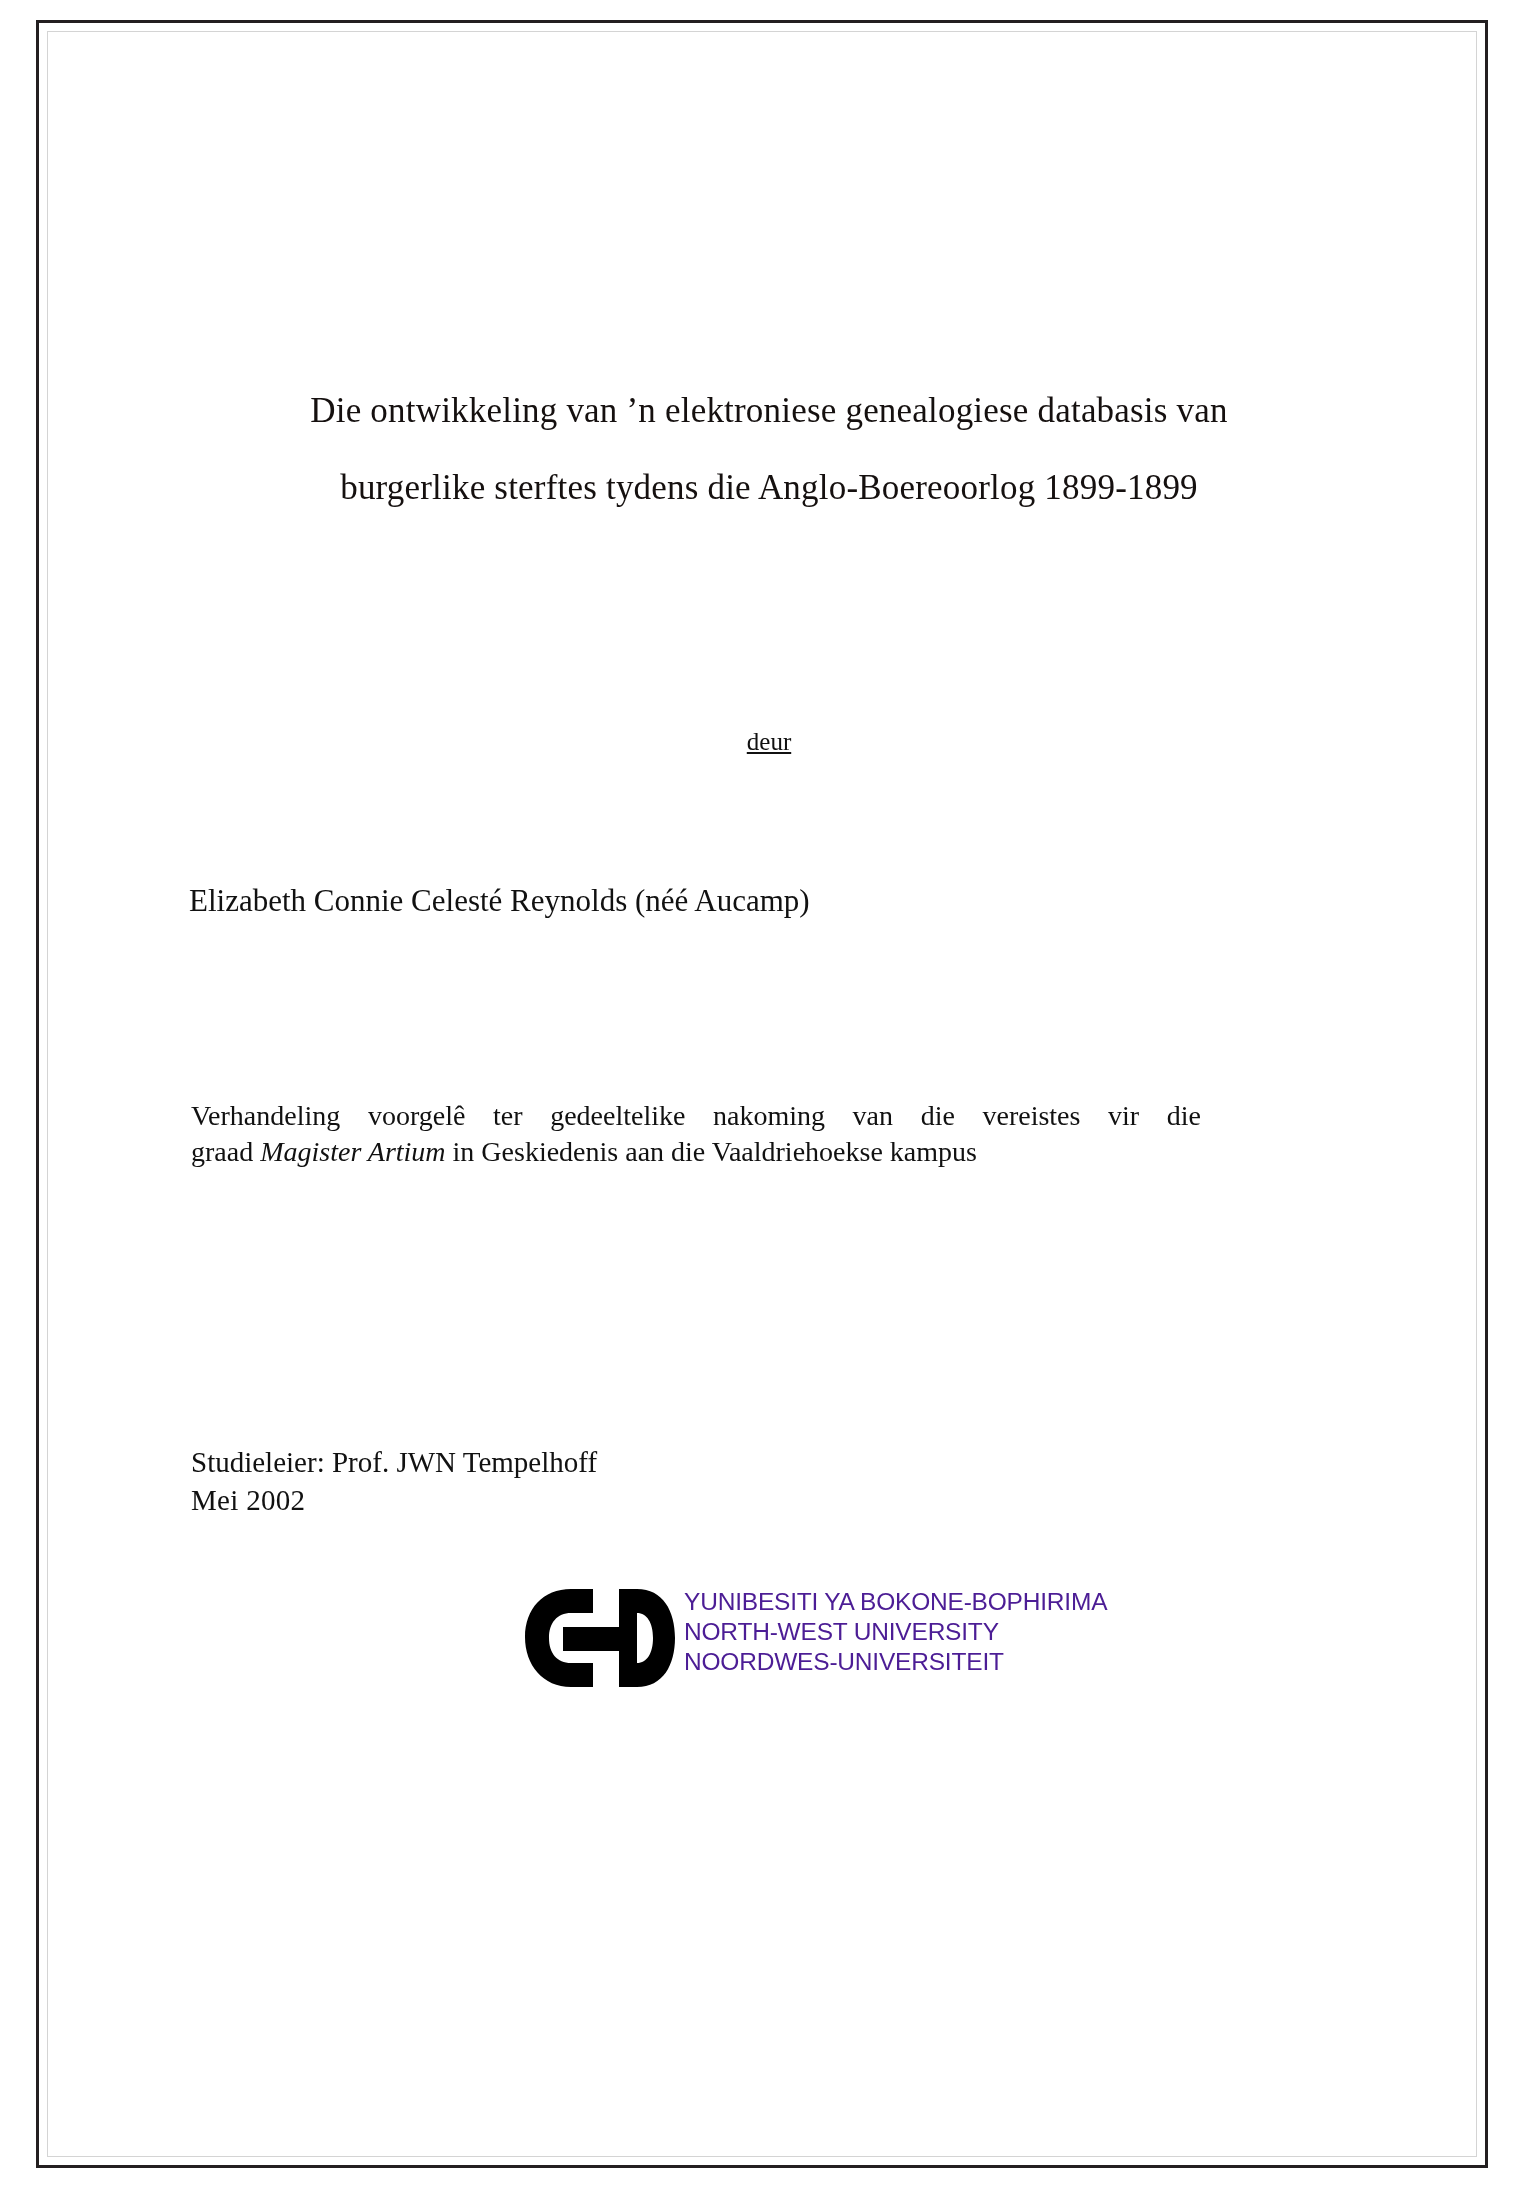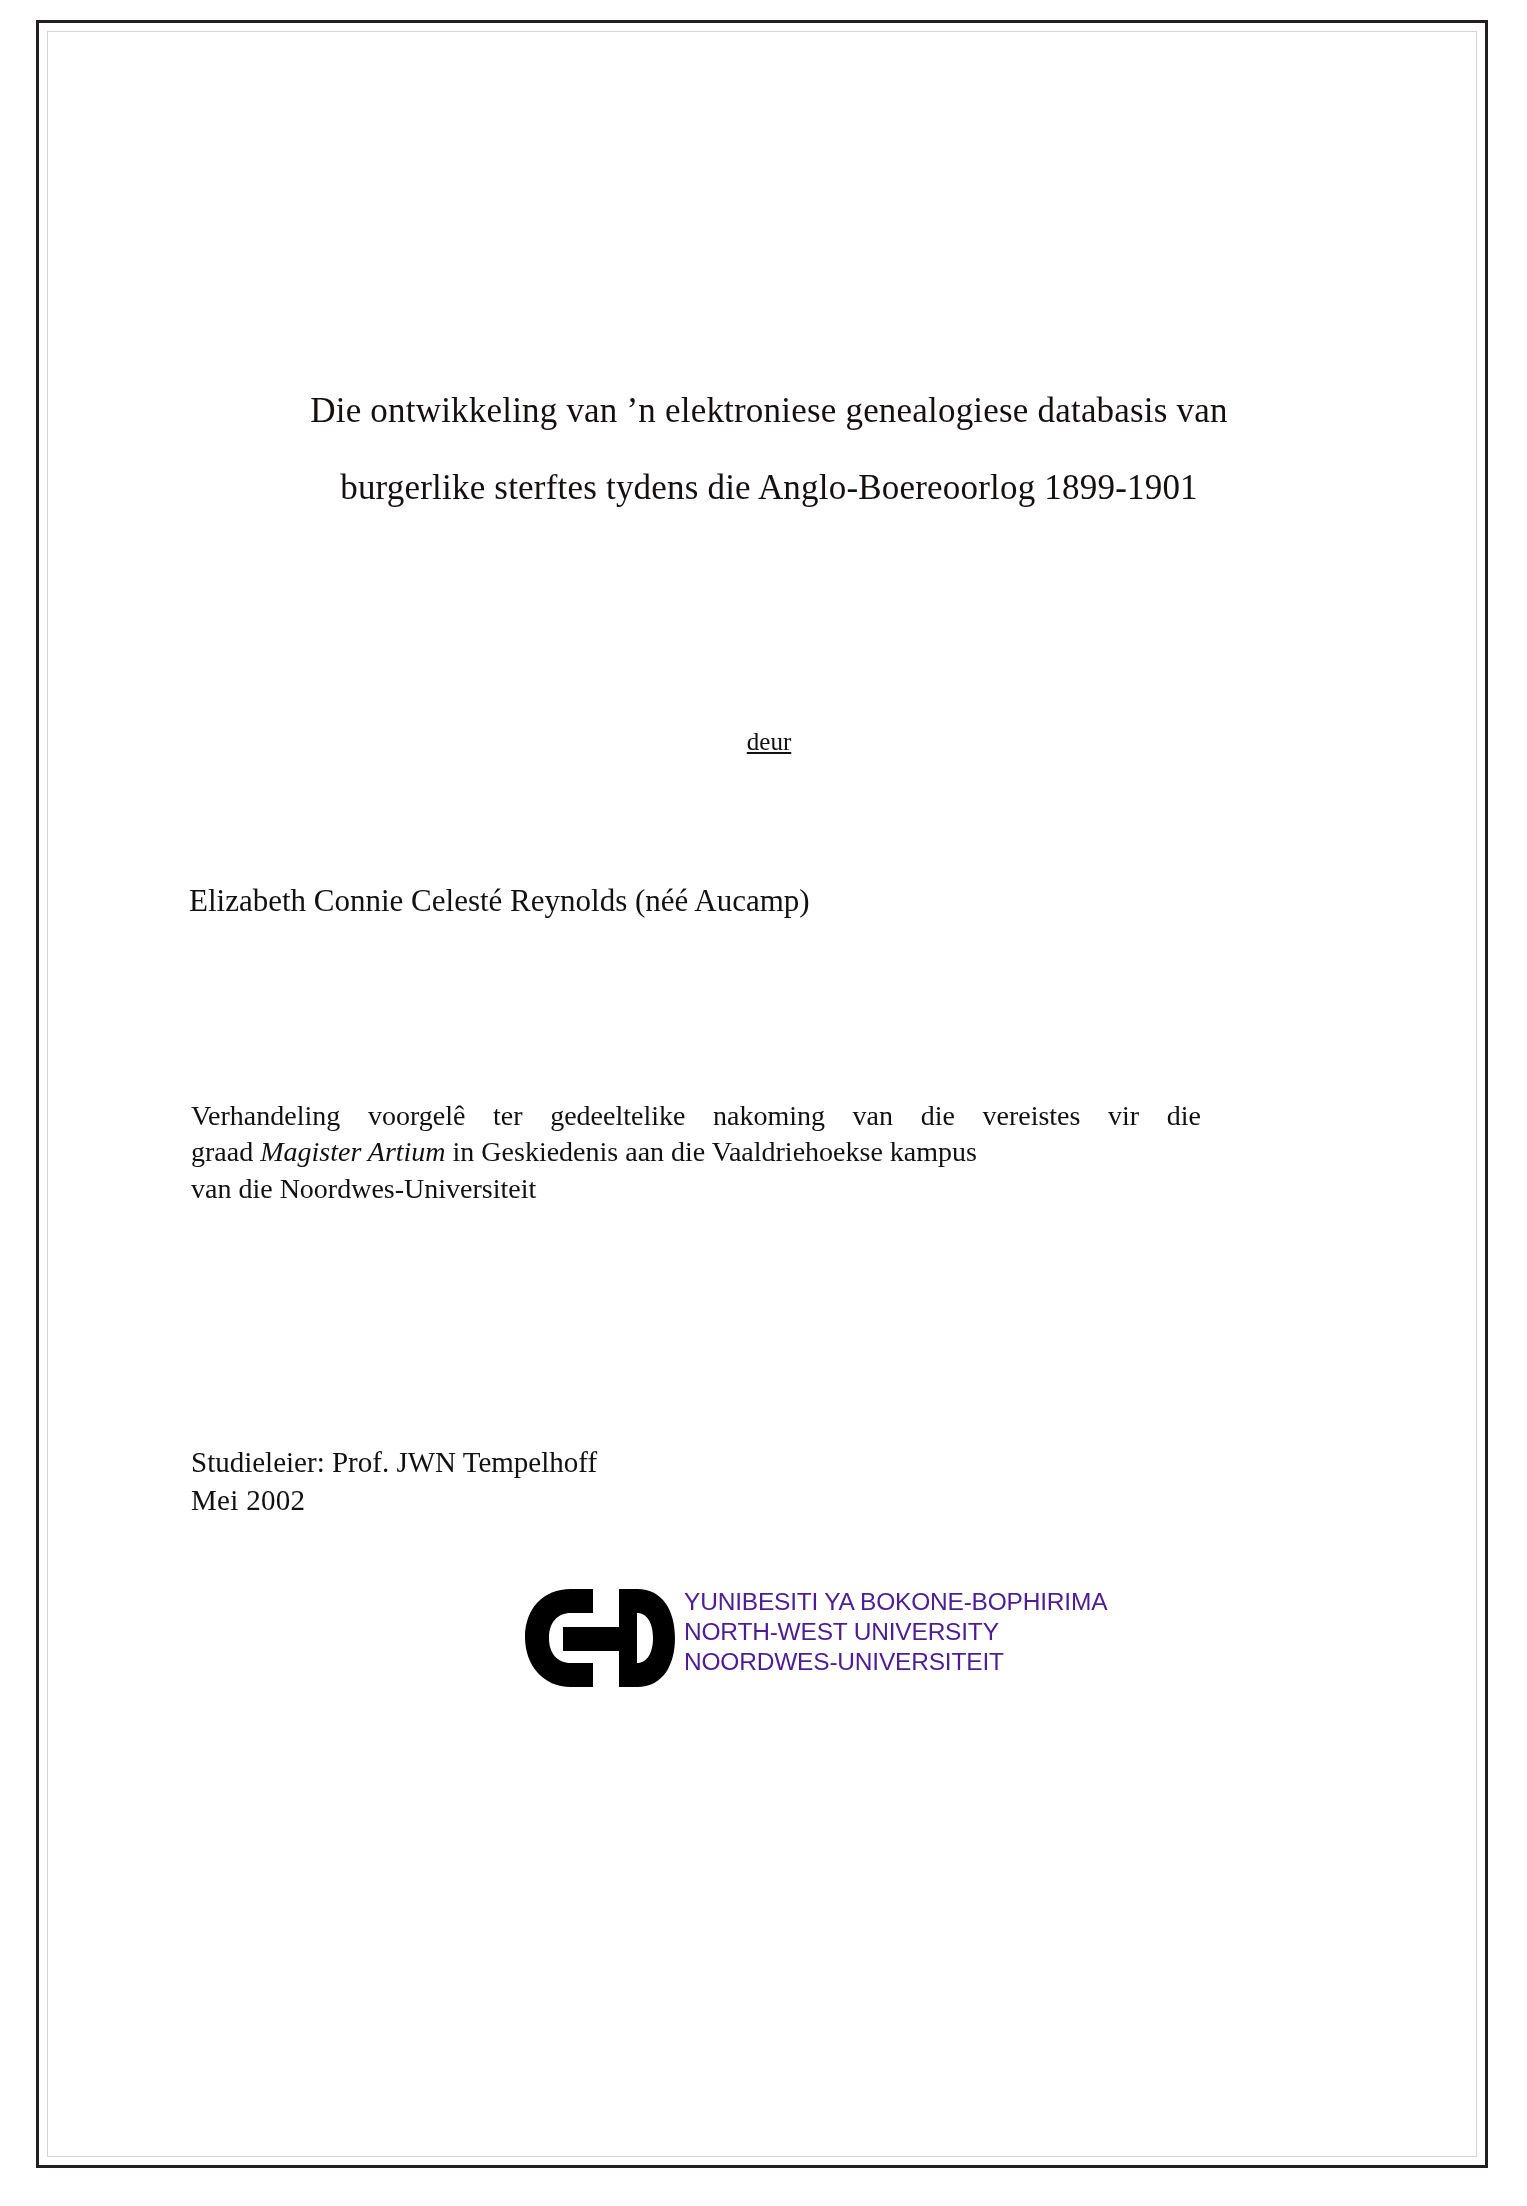--- a/index.html
+++ b/index.html
@@ -155,31 +155,30 @@
 </style>
 </head>
 <body>
 
 <div class="page-scan">
   <div class="page-border">
     <div class="content">
 
       <div class="title-block">
         <div class="title-line l1">Die ontwikkeling van ’n elektroniese genealogiese databasis van</div>
-        <div class="title-line l2">burgerlike sterftes tydens die Anglo-Boereoorlog 1899-1901</div>
+        <div class="title-line l2">burgerlike sterftes tydens die Anglo-Boereoorlog 1899-1899</div>
       </div>
 
       <div class="by-word">deur</div>
 
       <div class="author">Elizabeth Connie Celesté Reynolds (néé Aucamp)</div>
 
       <div class="statement">
         <span class="ln just">Verhandeling voorgelê ter gedeeltelike nakoming van die vereistes vir die</span>
         <span class="ln"><span>graad </span><em>Magister Artium</em><span> in Geskiedenis aan die Vaaldriehoekse kampus</span></span>
-        <span class="ln">van die Noordwes-Universiteit</span>
       </div>
 
       <div class="supervisor">
         <div class="line1">Studieleier: Prof. JWN Tempelhoff</div>
         <div class="line2">Mei 2002</div>
       </div>
 
       <div class="logo-block">
         <svg class="logo-mark" viewBox="0 0 158 108" aria-hidden="true">
           <path d="M52 4 C24 4 6 24 6 52 C6 80 24 102 52 102 L74 102 L74 78 L52 78 C38 78 30 68 30 53 C30 38 38 28 52 28 L74 28 L74 4 Z" fill="#000000"></path>

